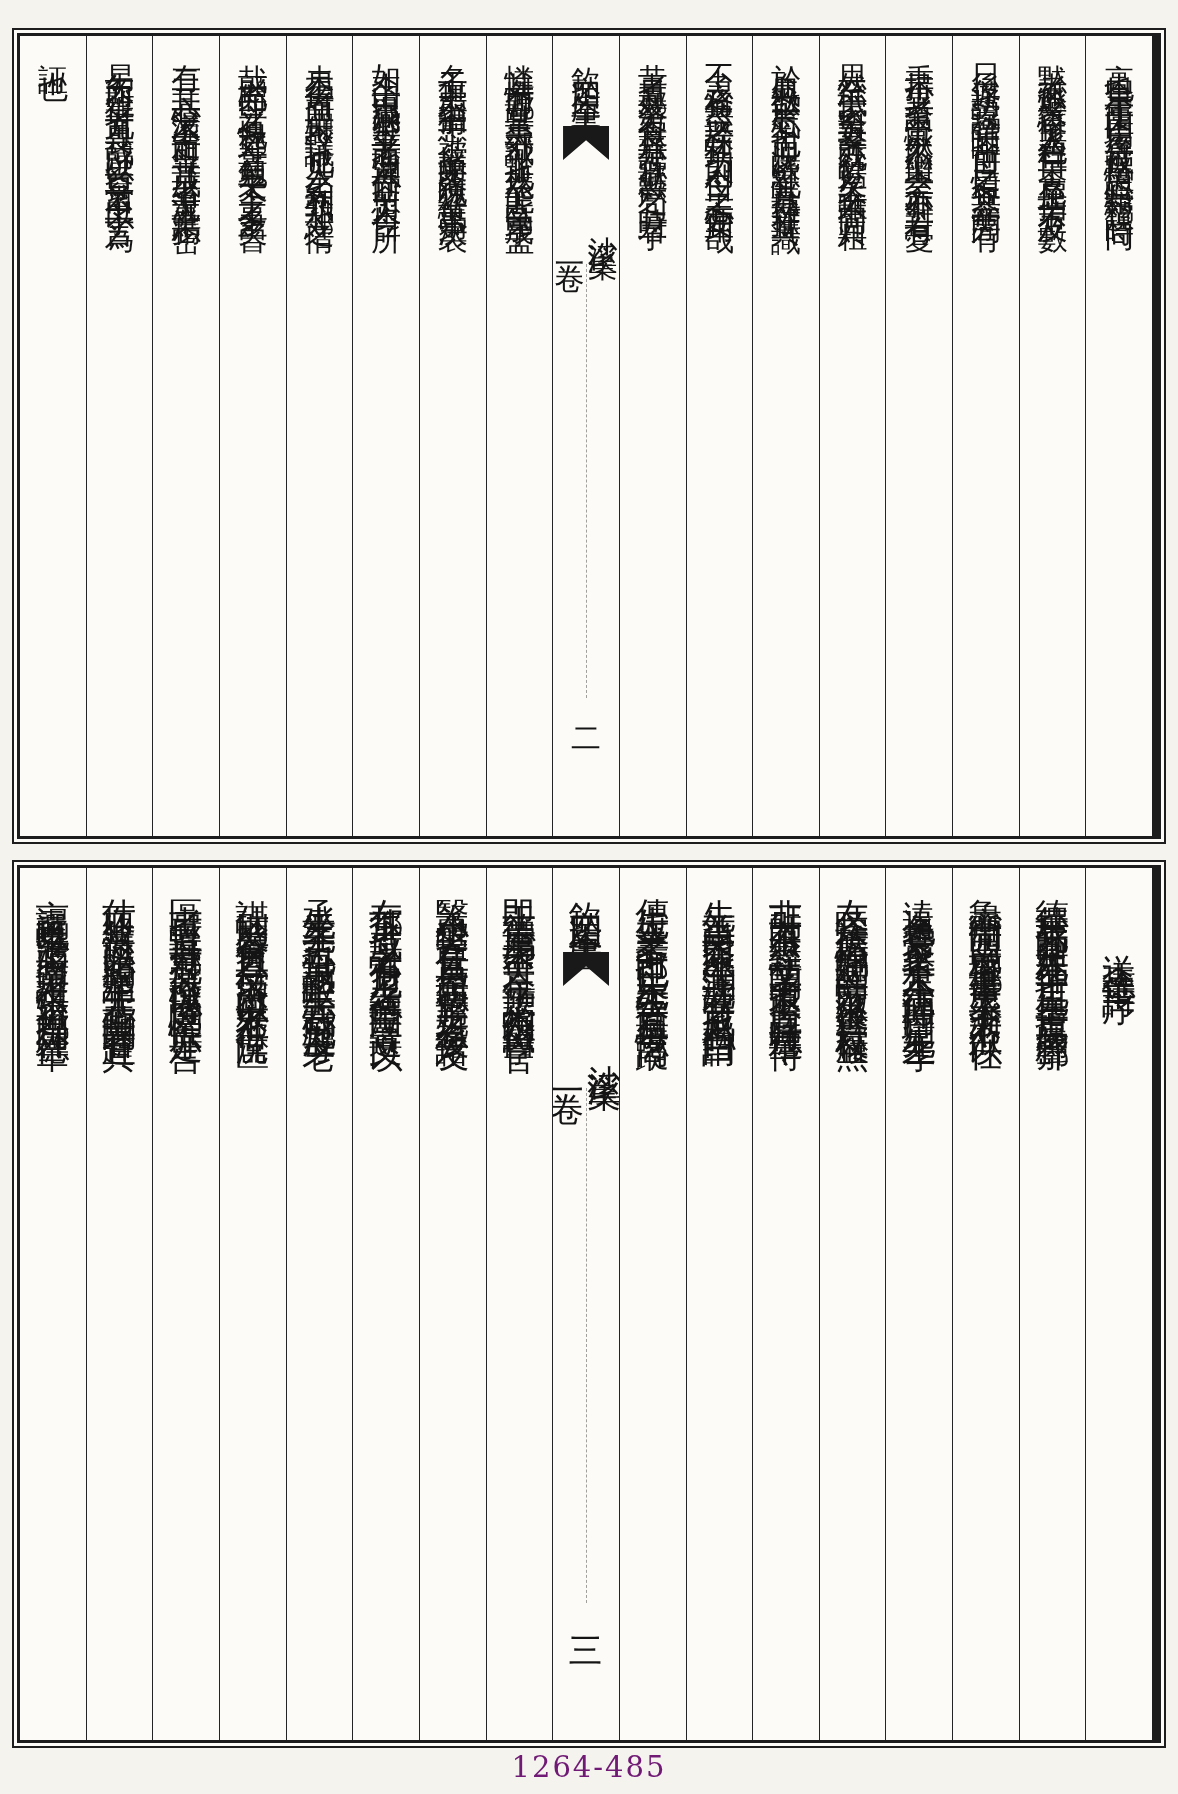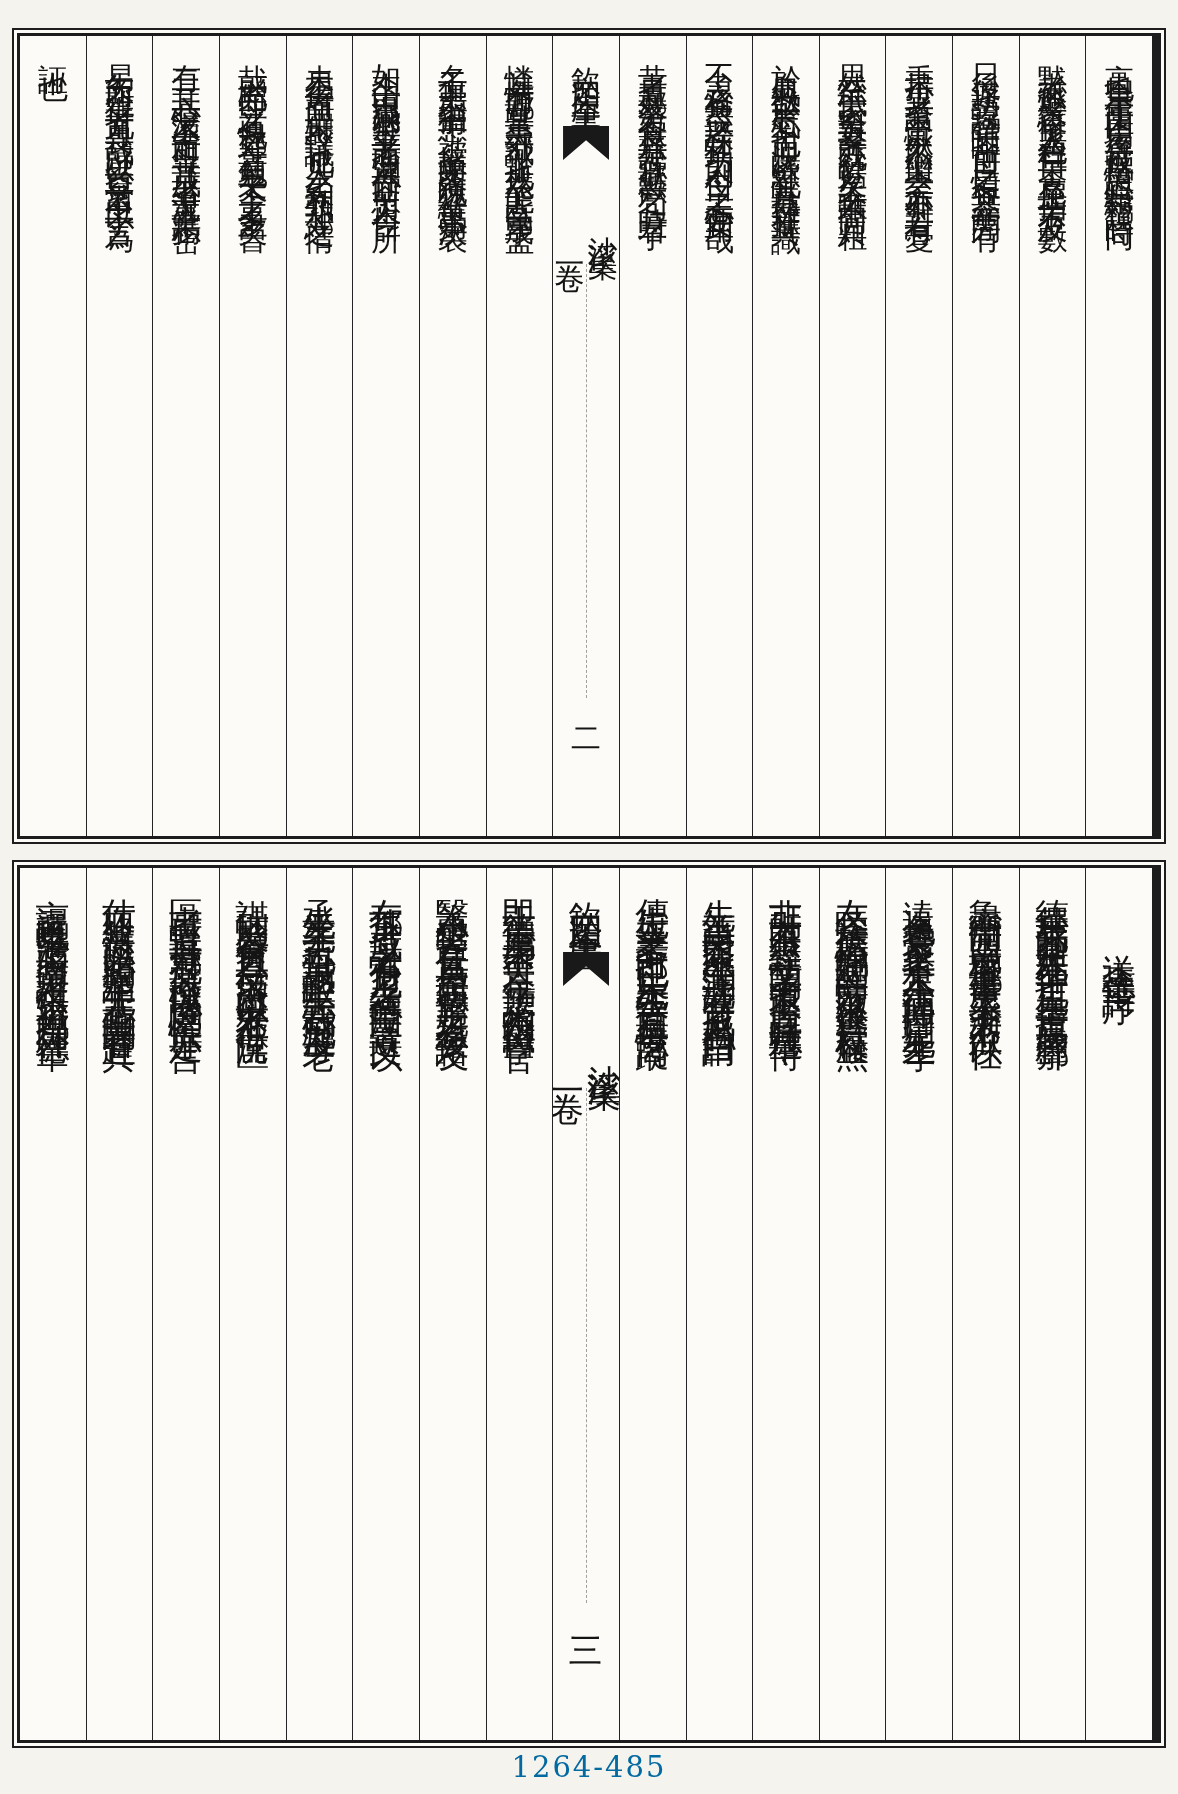--- a/index.html
+++ b/index.html
@@ -81,21 +81,21 @@
     border-left:1.5px dashed rgba(25,25,25,.4);
     margin:8px 0;
   }
   .folio{font-size:22px;margin-bottom:122px;flex:0 0 auto;}
   .page-number{
     position:absolute;
     left:0;right:0;top:1750px;
     text-align:center;
     font-size:29px;
     letter-spacing:2px;
-    color:#0369a1;
+    color:#701a75;
   }
 </style>
 </head>
 <body>
 
 <div class="block block-top">
   <div class="frame">
 
     <div class="col">
         <span class="vtext">高也余早年屢困場屋每被黜情思黯黯竊窺一時同</span>

